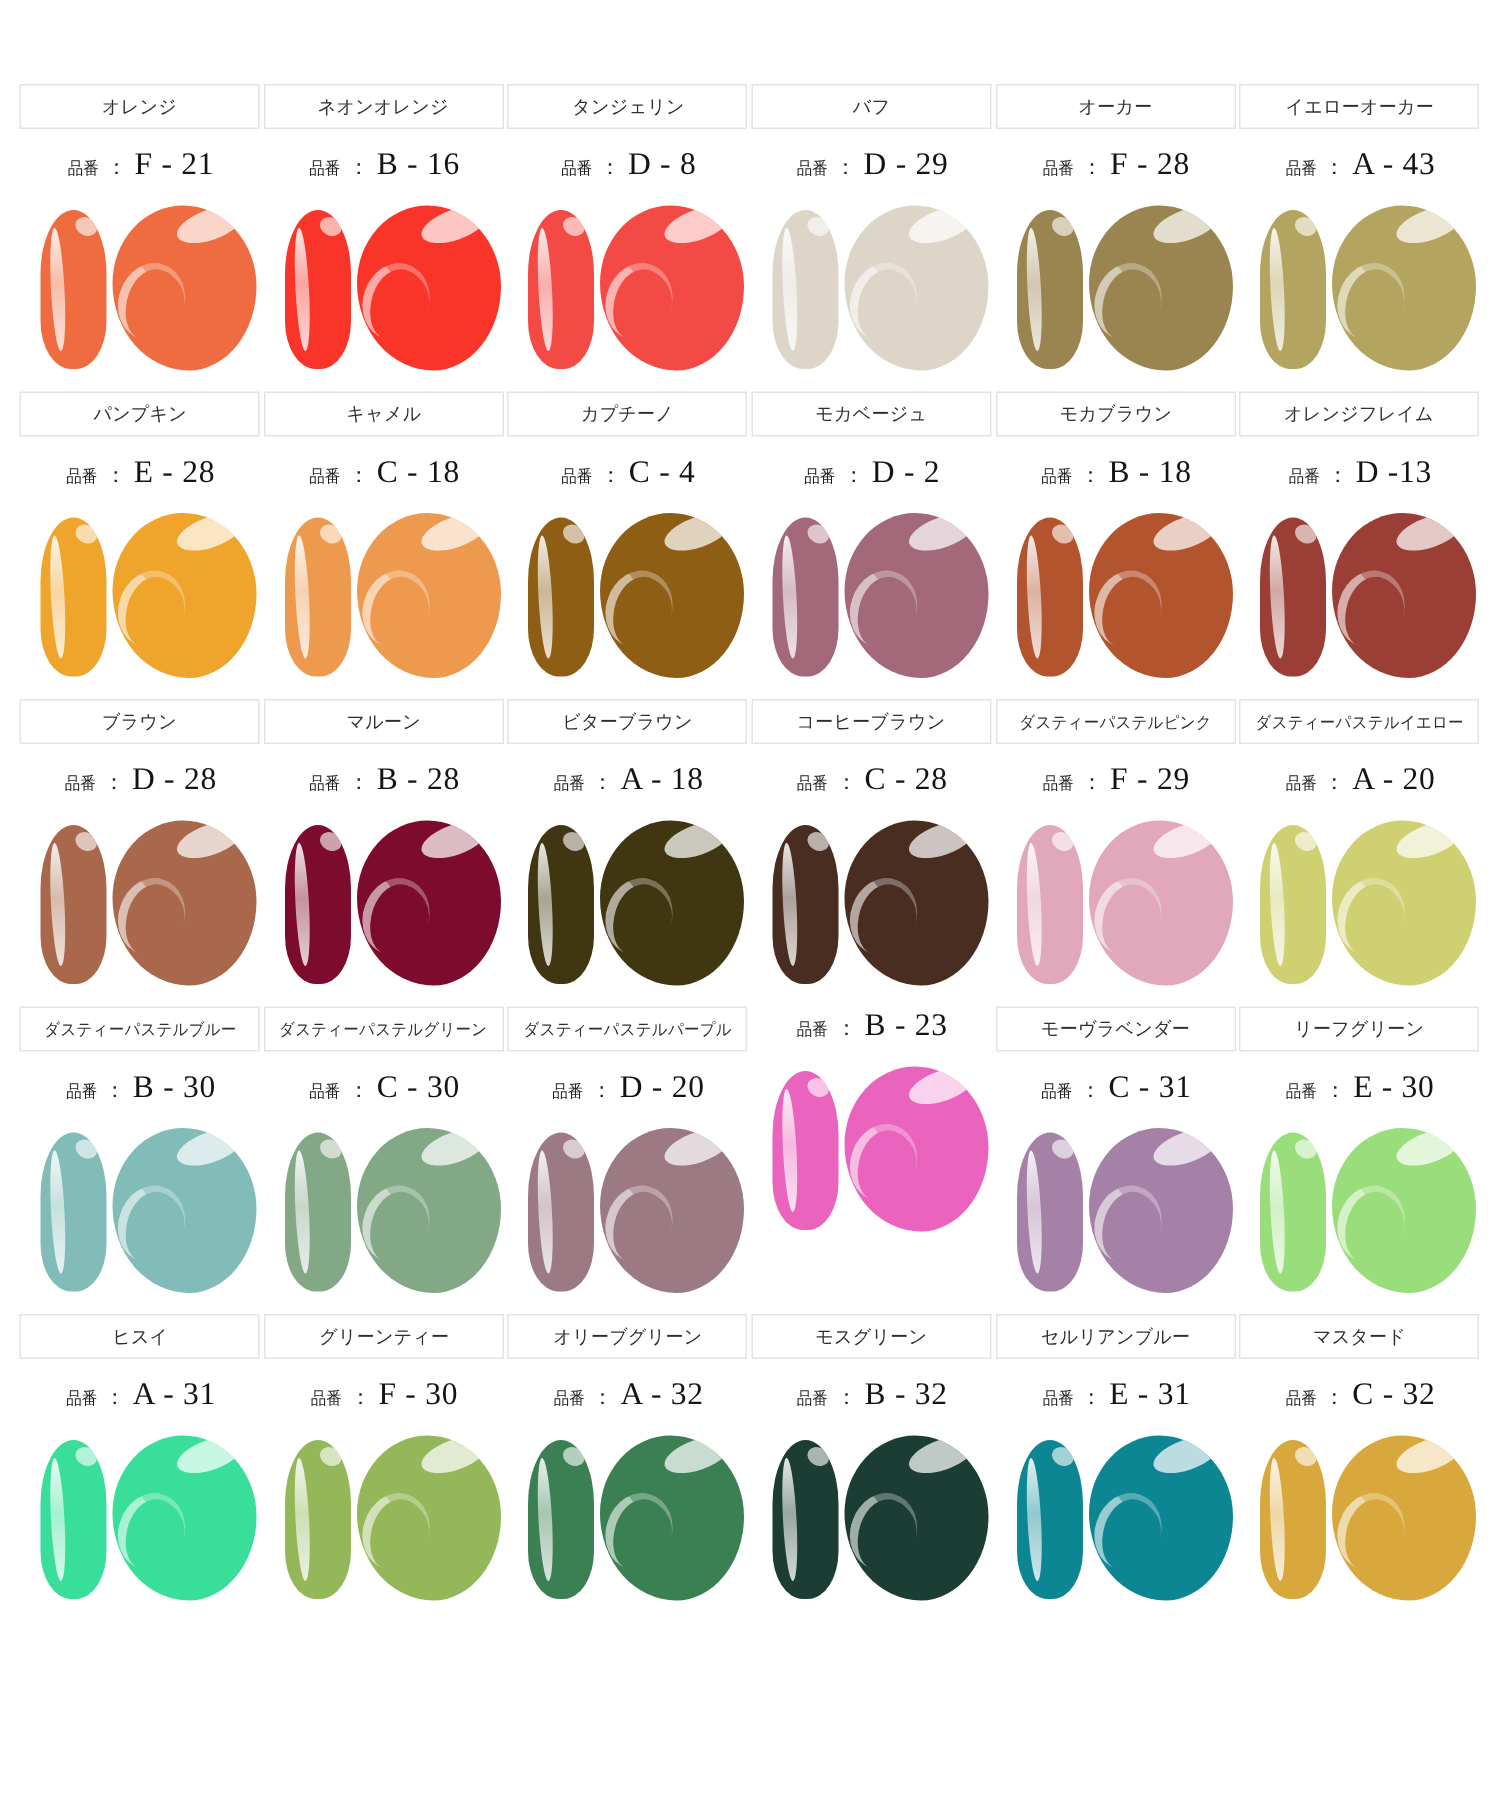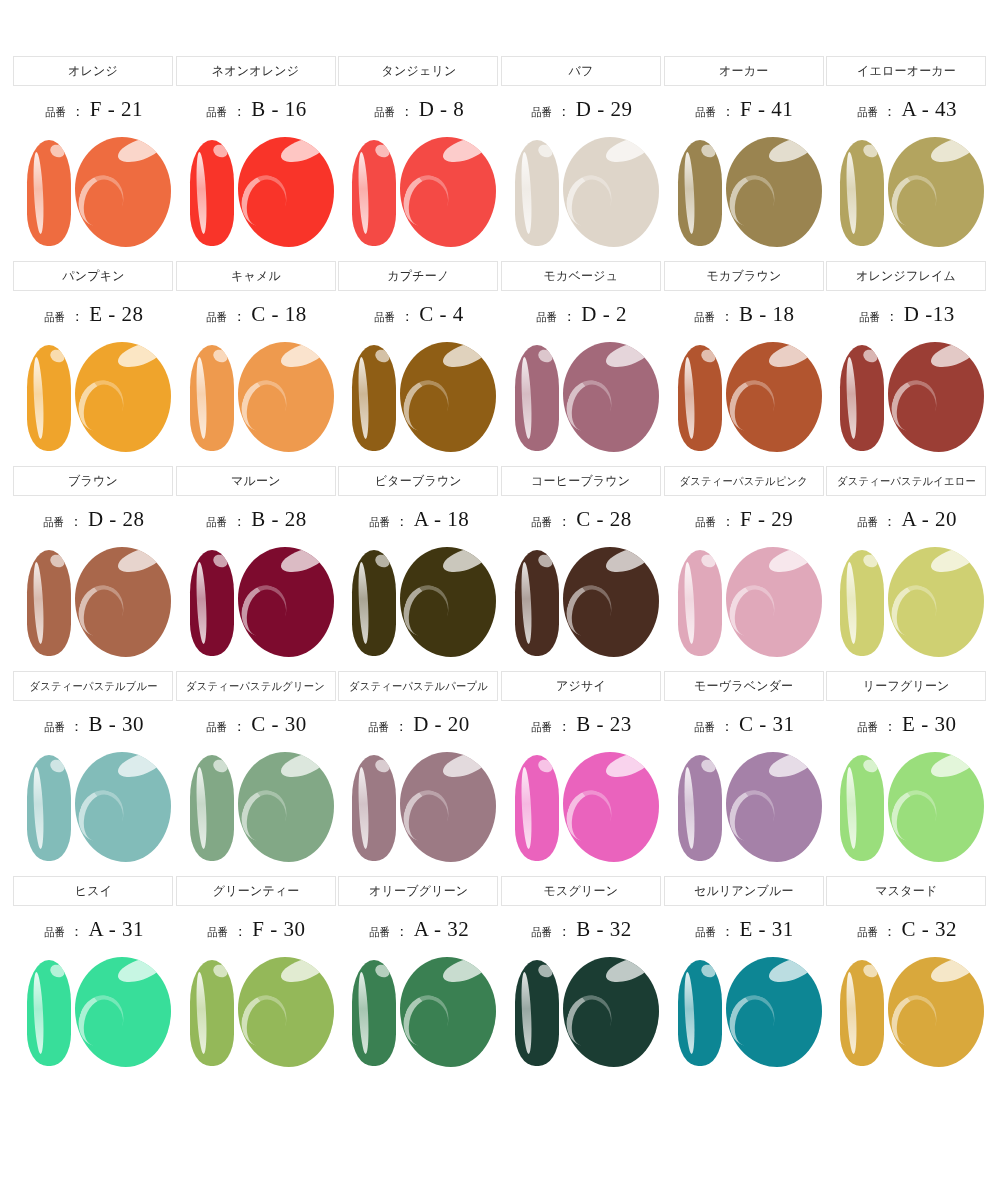--- a/index.html
+++ b/index.html
@@ -245,21 +245,21 @@
           </div>
         </div>
       </div>
       <div class="swatch-cell">
         <div class="name-box">
           <span class="name-text">オーカー</span>
         </div>
         <div class="code-line">
           <span class="code-label">品番</span>
           <span class="code-colon">：</span>
-          <span class="code-value">F - 41</span>
+          <span class="code-value">F - 28</span>
         </div>
         <div class="blobs">
           <div class="nail" style="background: rgb(154, 132, 80);">
             <div class="nail-top-shine"></div>
           </div>
           <div class="drop" style="background: rgb(154, 132, 80);">
             <div class="drop-shine"></div>
             <div class="drop-crescent"></div>
           </div>
         </div>
@@ -568,23 +568,20 @@
           <div class="nail" style="background: rgb(156, 122, 132);">
             <div class="nail-top-shine"></div>
           </div>
           <div class="drop" style="background: rgb(156, 122, 132);">
             <div class="drop-shine"></div>
             <div class="drop-crescent"></div>
           </div>
         </div>
       </div>
       <div class="swatch-cell">
-        <div class="name-box">
-          <span class="name-text">アジサイ</span>
-        </div>
         <div class="code-line">
           <span class="code-label">品番</span>
           <span class="code-colon">：</span>
           <span class="code-value">B - 23</span>
         </div>
         <div class="blobs">
           <div class="nail" style="background: rgb(234, 99, 189);">
             <div class="nail-top-shine"></div>
           </div>
           <div class="drop" style="background: rgb(234, 99, 189);">

